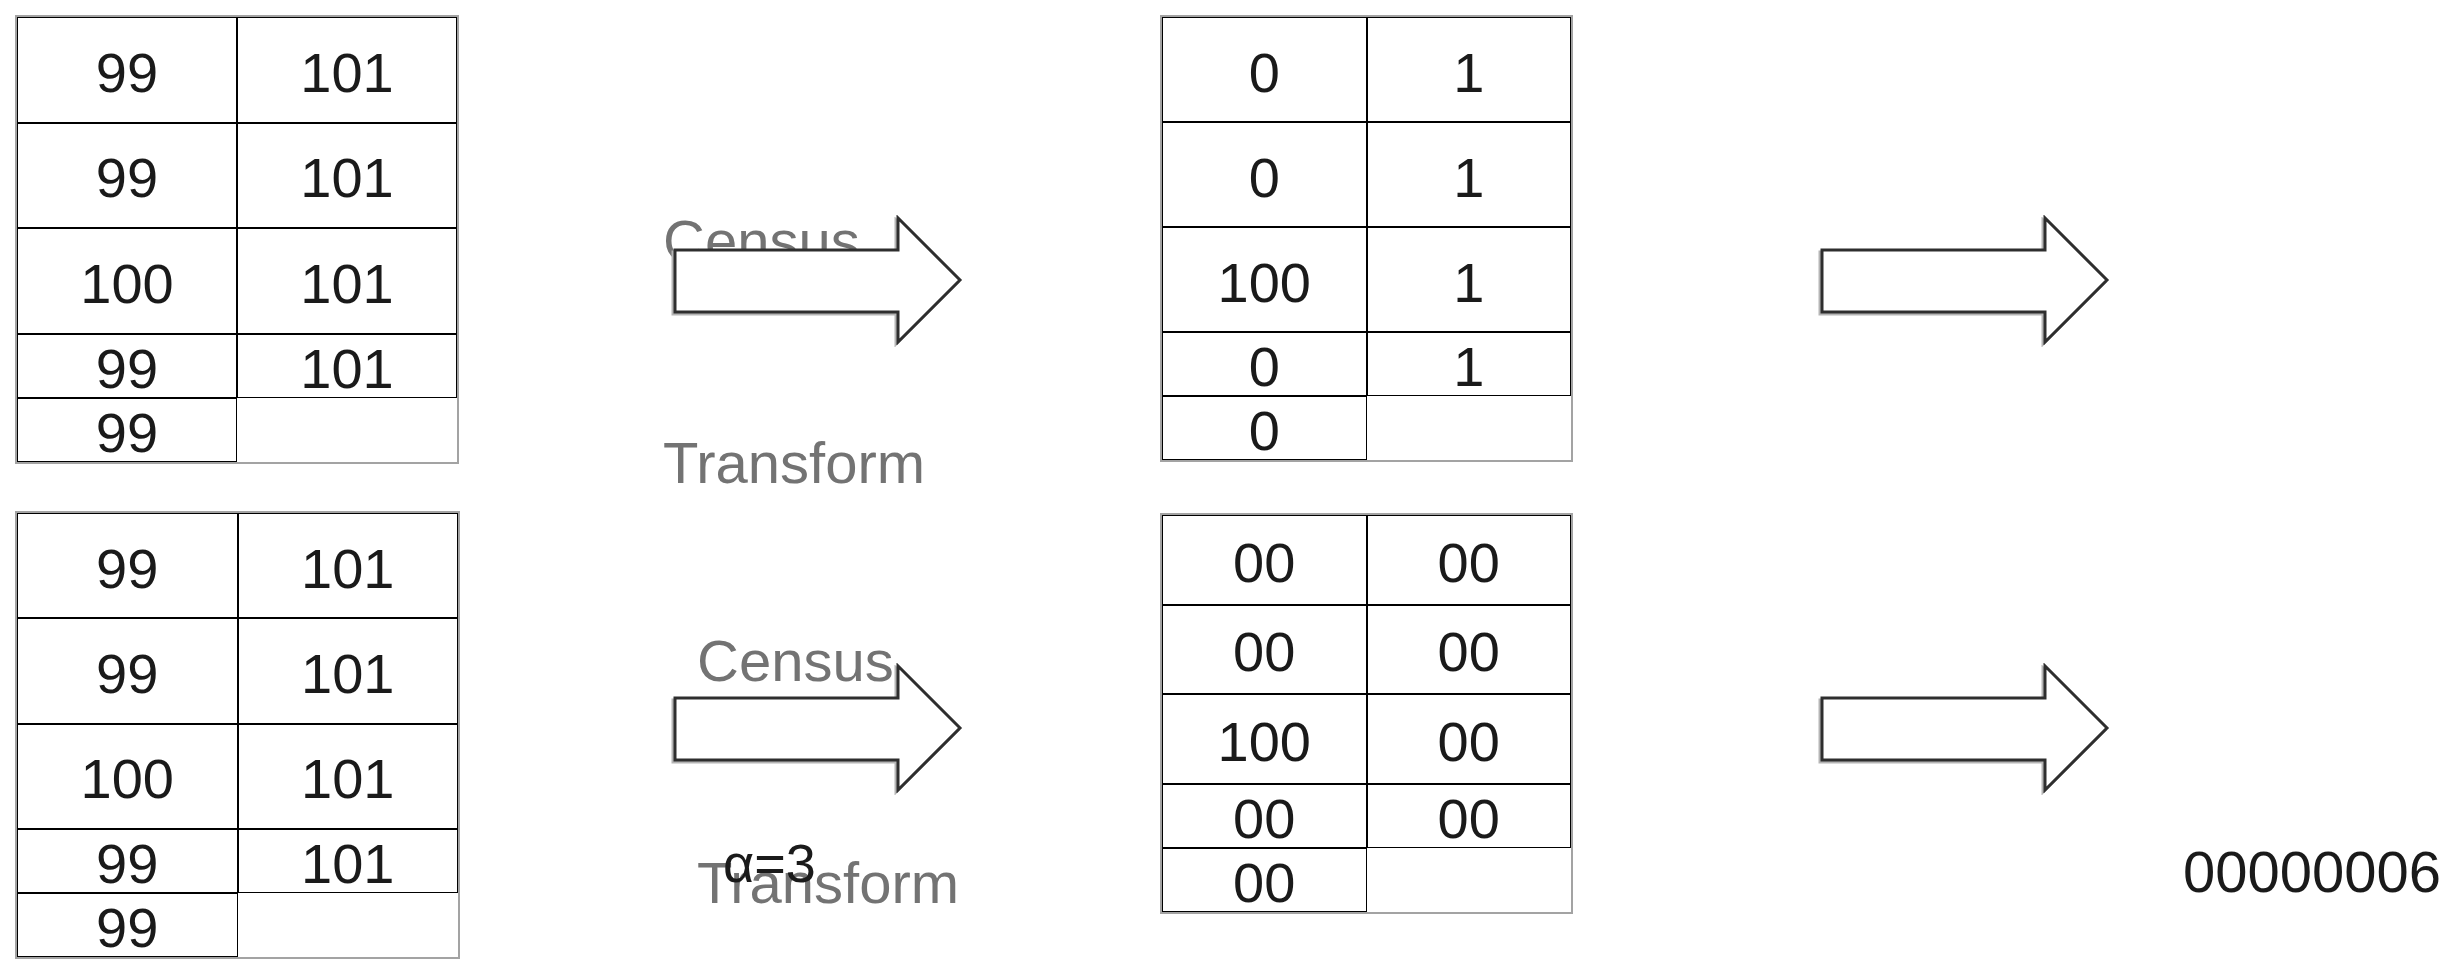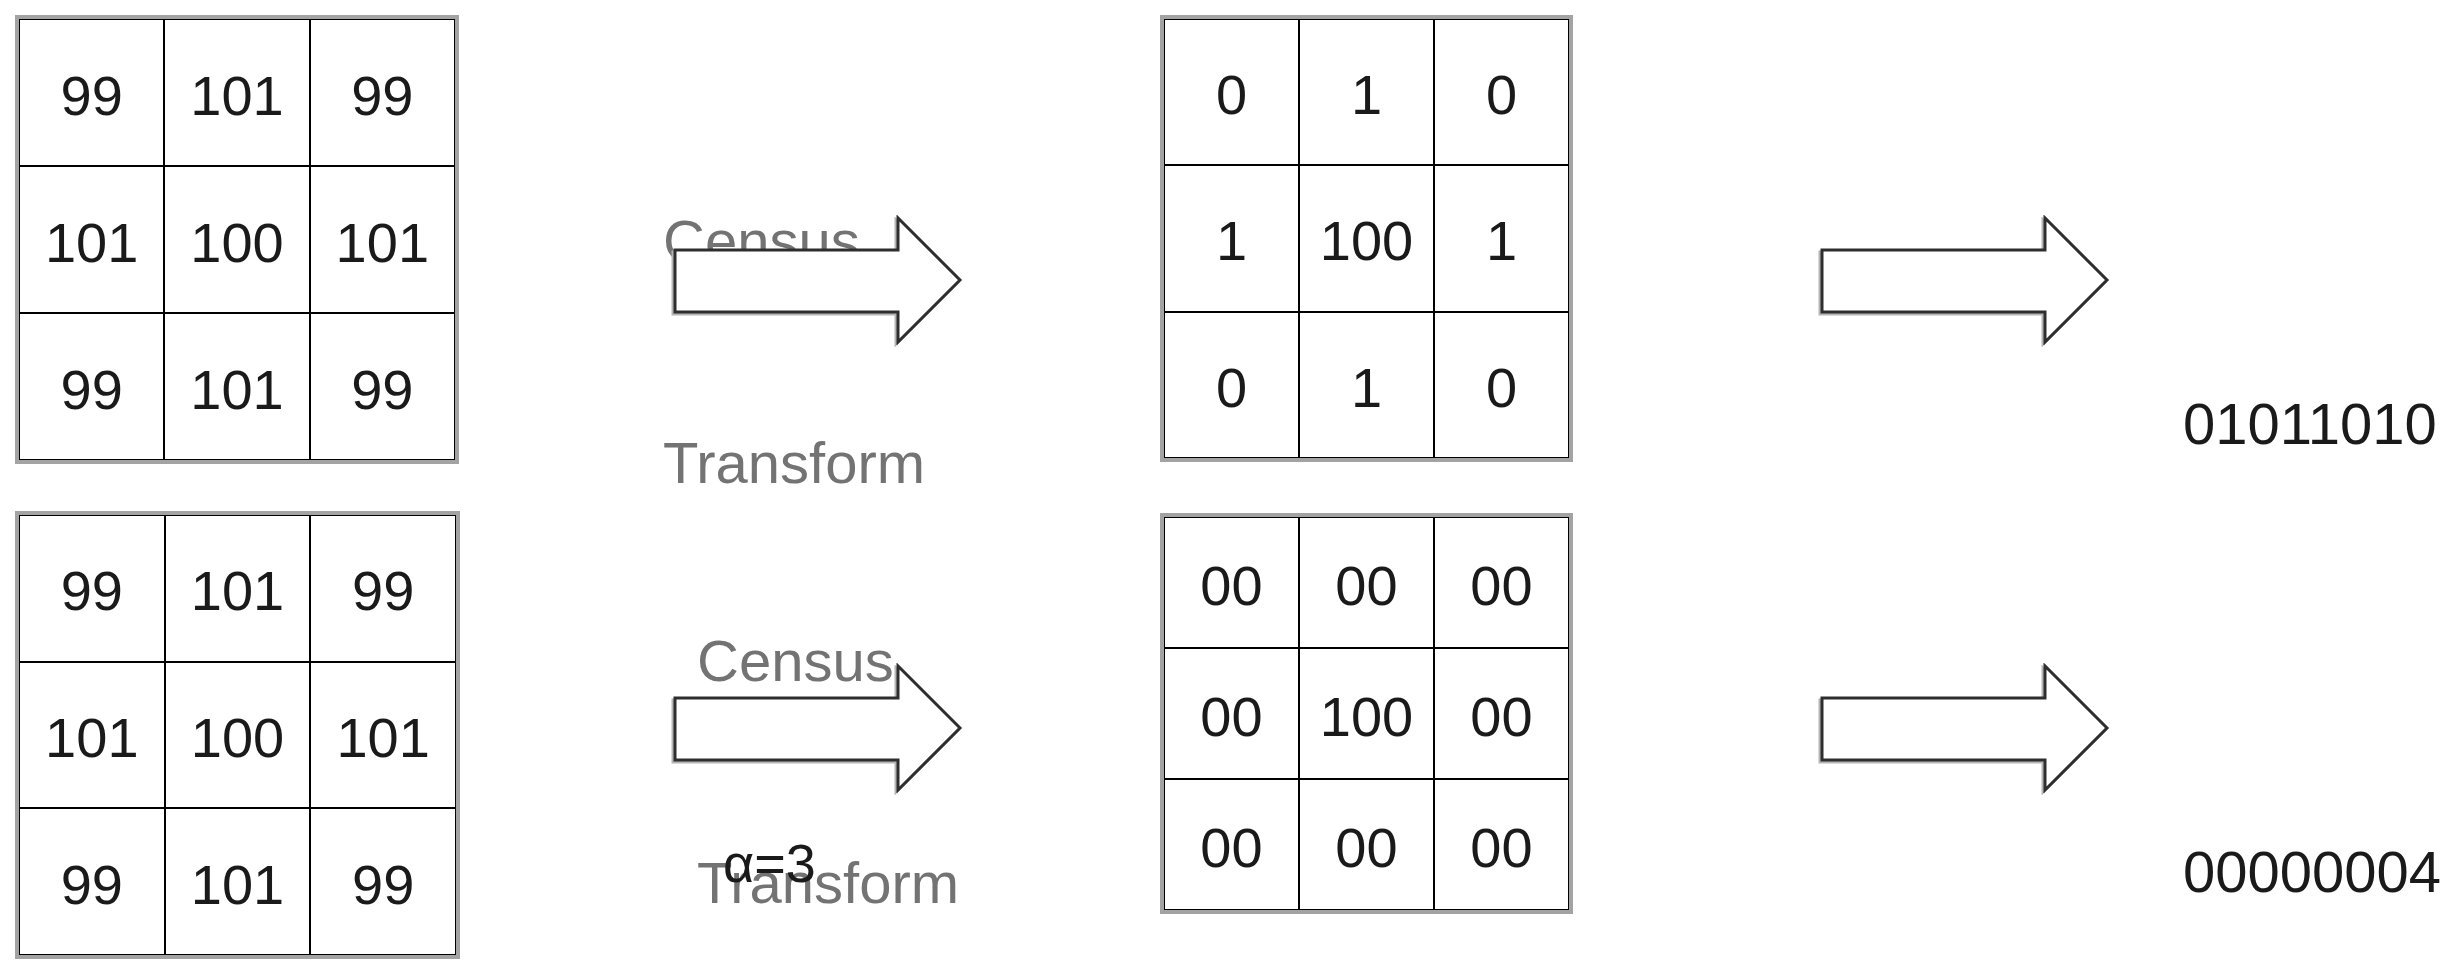--- a/index.html
+++ b/index.html
@@ -3,23 +3,23 @@
 <meta charset="utf-8">
 <style>
   html,body{margin:0;padding:0;background:#ffffff;}
   .canvas{
     position:relative;width:2447px;height:977px;background:#ffffff;
     font-family:"Liberation Sans",sans-serif;color:#1a1a1a;overflow:hidden;
   }
   
   .grid{
     position:absolute;display:grid;
-    grid-template-columns:repeat(3,1fr);
+    grid-template-columns:repeat(2,1fr);
     grid-template-rows:repeat(3,1fr);
-    border:4px solid #a3a3a3;background:#fff;box-sizing:border-box;
+    border:2px solid #a3a3a3;background:#fff;box-sizing:border-box;
   }
   .cell{
     border:1.5px solid #000;
     display:flex;align-items:center;justify-content:center;
     font-size:56px;line-height:1;padding-top:6px;box-sizing:border-box;
     color:#1a1a1a;
   }
   .grid-input-top {left:15px;  top:15px;  width:444px;height:449px;}
   .grid-output-top{left:1160px;top:15px;  width:413px;height:447px;}
   .grid-input-bot {left:15px;  top:511px; width:445px;height:448px;}
@@ -89,23 +89,20 @@
     <div class="cell">1</div>
     <div class="cell">0</div>
   </div>
 
   <div class="arrow arrow-top-right">
     <svg width="290" height="130" viewBox="0 0 290 130">
       <polygon points="2,35 225,35 225,3 287,65 225,127 225,97 2,97" fill="#ffffff" stroke="#2e2e2e" stroke-width="3"></polygon>
     </svg>
   </div>
 
-  <div class="result result-top">
-    <div>01011010</div>
-  </div>
 
   <div class="grid grid-input-bot">
     <div class="cell">99</div>
     <div class="cell">101</div>
     <div class="cell">99</div>
     <div class="cell">101</div>
     <div class="cell">100</div>
     <div class="cell">101</div>
     <div class="cell">99</div>
     <div class="cell">101</div>
@@ -137,17 +134,17 @@
     <div class="cell">00</div>
   </div>
 
   <div class="arrow arrow-bot-right">
     <svg width="290" height="130" viewBox="0 0 290 130">
       <polygon points="2,35 225,35 225,3 287,65 225,127 225,97 2,97" fill="#ffffff" stroke="#2e2e2e" stroke-width="3"></polygon>
     </svg>
   </div>
 
   <div class="result result-bot">
-    <div>00000004</div>
+    <div>00000006</div>
     
   </div>
 
 </div>
 
 </body></html>

